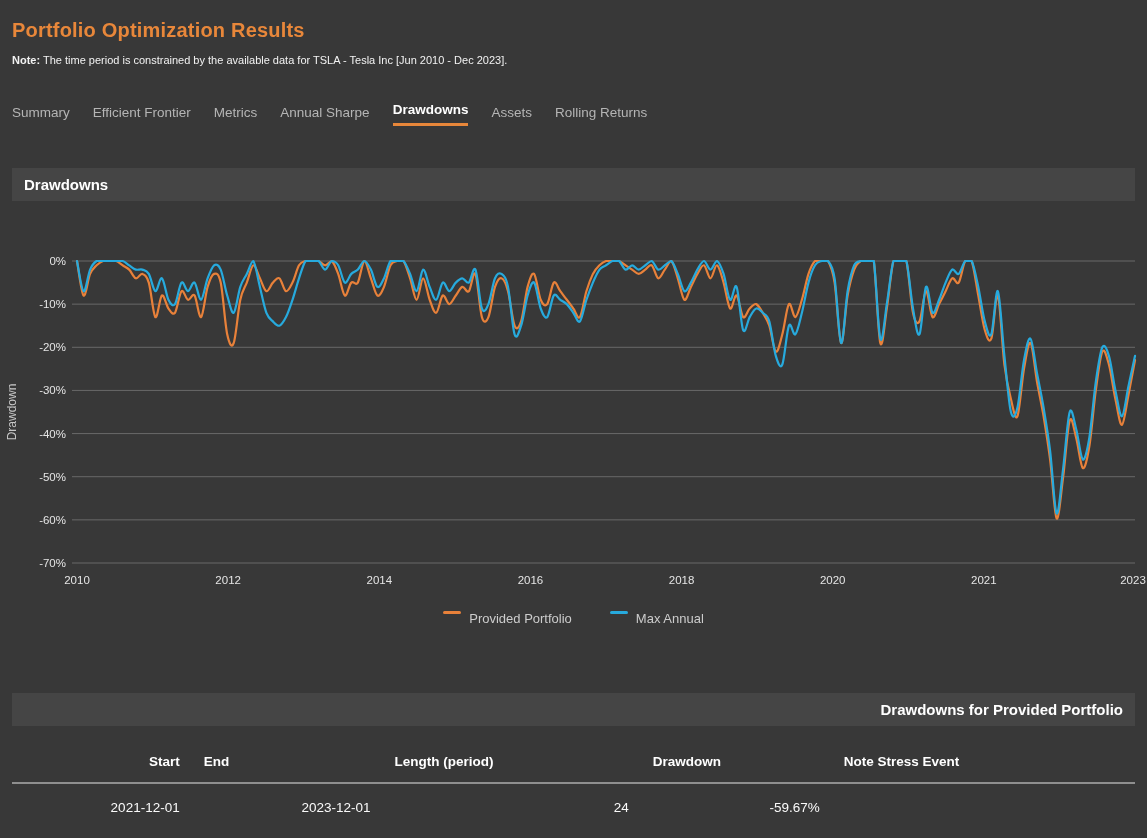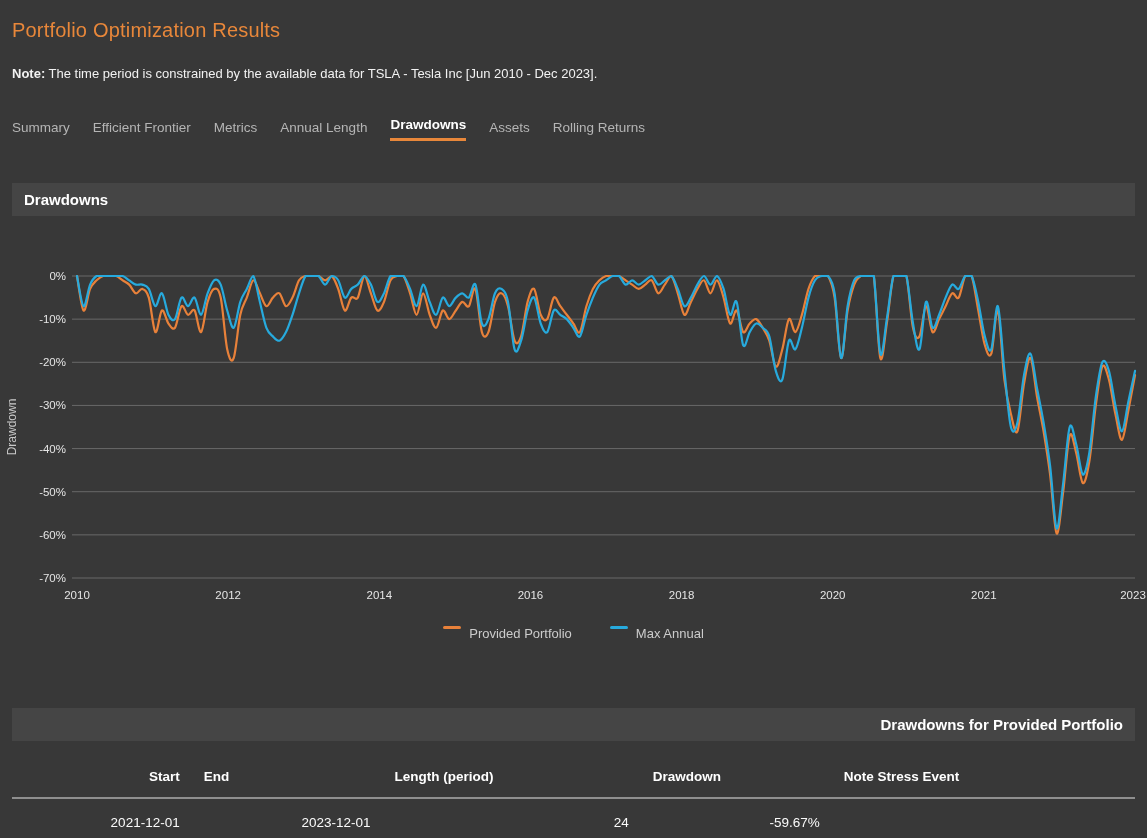--- a/index.html
+++ b/index.html
@@ -3,23 +3,23 @@
 <meta charset="utf-8">
 <style>
   html,body{margin:0;padding:0;}
   body{
     width:1147px;height:838px;overflow:hidden;
     background:#383838;color:#f0f0f0;
     font-family:"Liberation Sans",sans-serif;
   }
   .page{padding:14px 12px 0 12px;}
   .title{
-    color:#e8873a;font-size:20px;font-weight:normal;margin:5px 0 0 0;letter-spacing:0.2px;
+    color:#e8873a;font-size:20px;font-weight:bold;margin:5px 0 0 0;letter-spacing:0.2px;
   }
-  .note{margin-top:24px;font-size:13px;color:#f2f2f2;}
+  .note{margin-top:12px;font-size:11px;color:#f2f2f2;}
   .note b{font-weight:bold;}
   .tabs{margin-top:36px;display:flex;gap:23px;font-size:13.5px;color:#b5b5b5;align-items:flex-end;text-align:right;}
   .tab{padding-bottom:6px;cursor:pointer;white-space:nowrap;}
   .tab.active{color:#ffffff;font-weight:bold;border-bottom:3px solid #e8873a;}
   .section-bar{
     margin-top:42px;background:#454545;color:#ffffff;
     font-size:15px;font-weight:bold;padding:8px 12px;line-height:17px;
   }
   .chart-wrap{position:relative;padding-top:26px;height:402px;}
   .chart-svg{display:block;width:1147px;height:370px;margin-left:-12px;}
@@ -44,21 +44,21 @@
   <h1 class="title">Portfolio Optimization Results</h1>
 
   <div class="note">
     <b>Note:</b><span> The time period is constrained by the available data for TSLA - Tesla Inc [Jun 2010 - Dec 2023].</span>
   </div>
 
   <div class="tabs">
     <div class="tab">Summary</div>
     <div class="tab">Efficient Frontier</div>
     <div class="tab">Metrics</div>
-    <div class="tab">Annual Length</div>
+    <div class="tab">Annual Sharpe</div>
     <div class="tab active">Drawdowns</div>
     <div class="tab">Assets</div>
     <div class="tab">Rolling Returns</div>
   </div>
 
   <div class="section-bar">Drawdowns</div>
 
   <div class="chart-wrap">
     <svg class="chart-svg" viewBox="0 0 1147 370" xmlns="http://www.w3.org/2000/svg">
         <line x1="72" y1="34" x2="1135" y2="34" stroke="#909090" stroke-width="1" opacity="0.55"></line>

